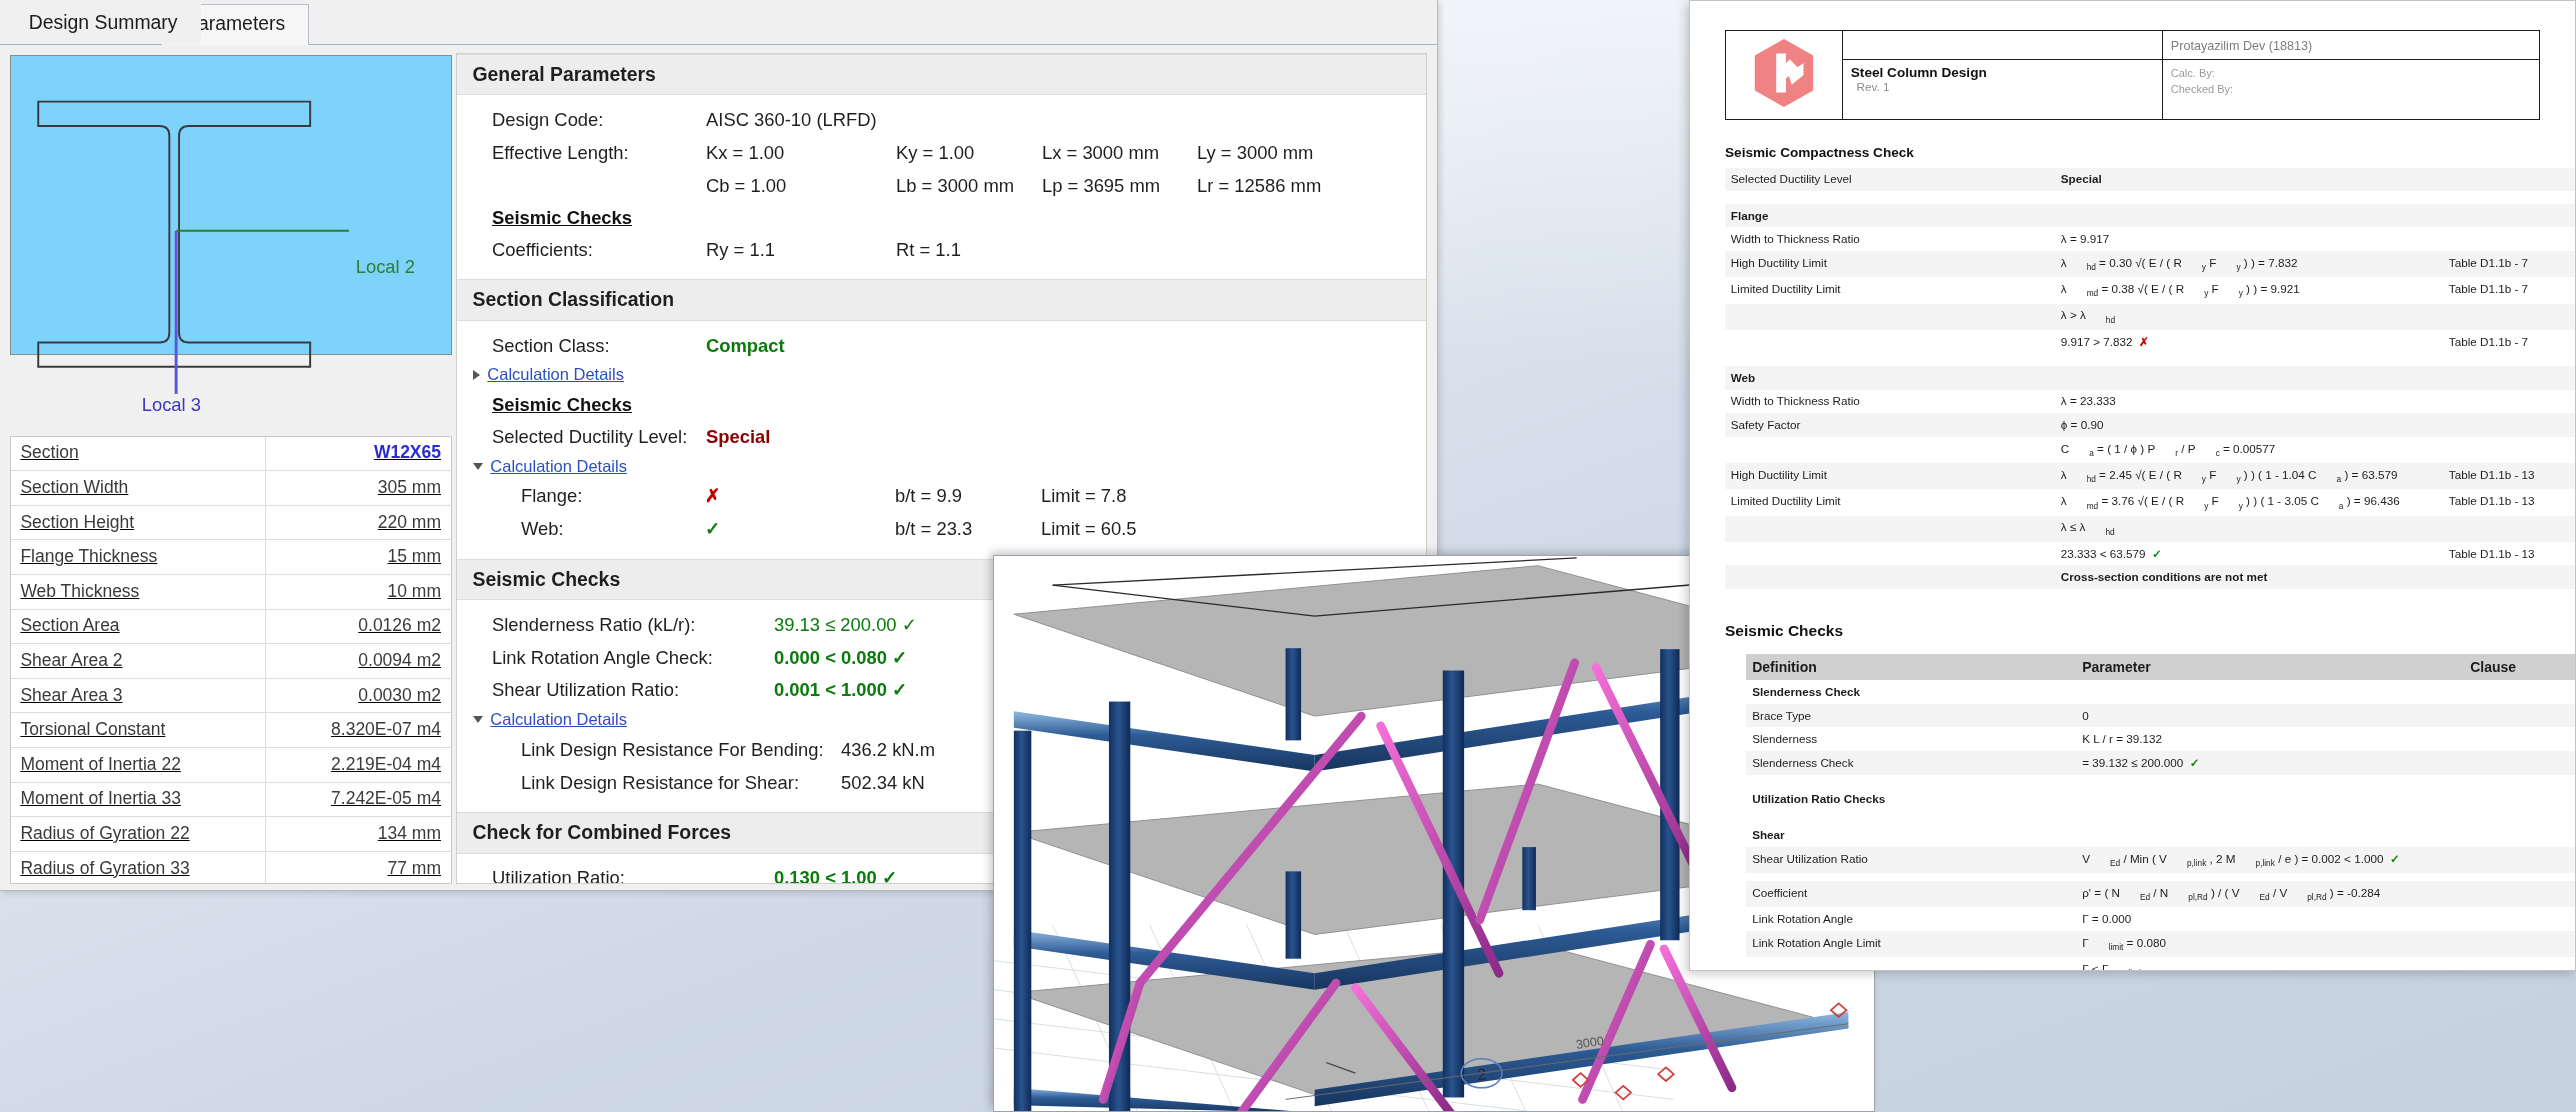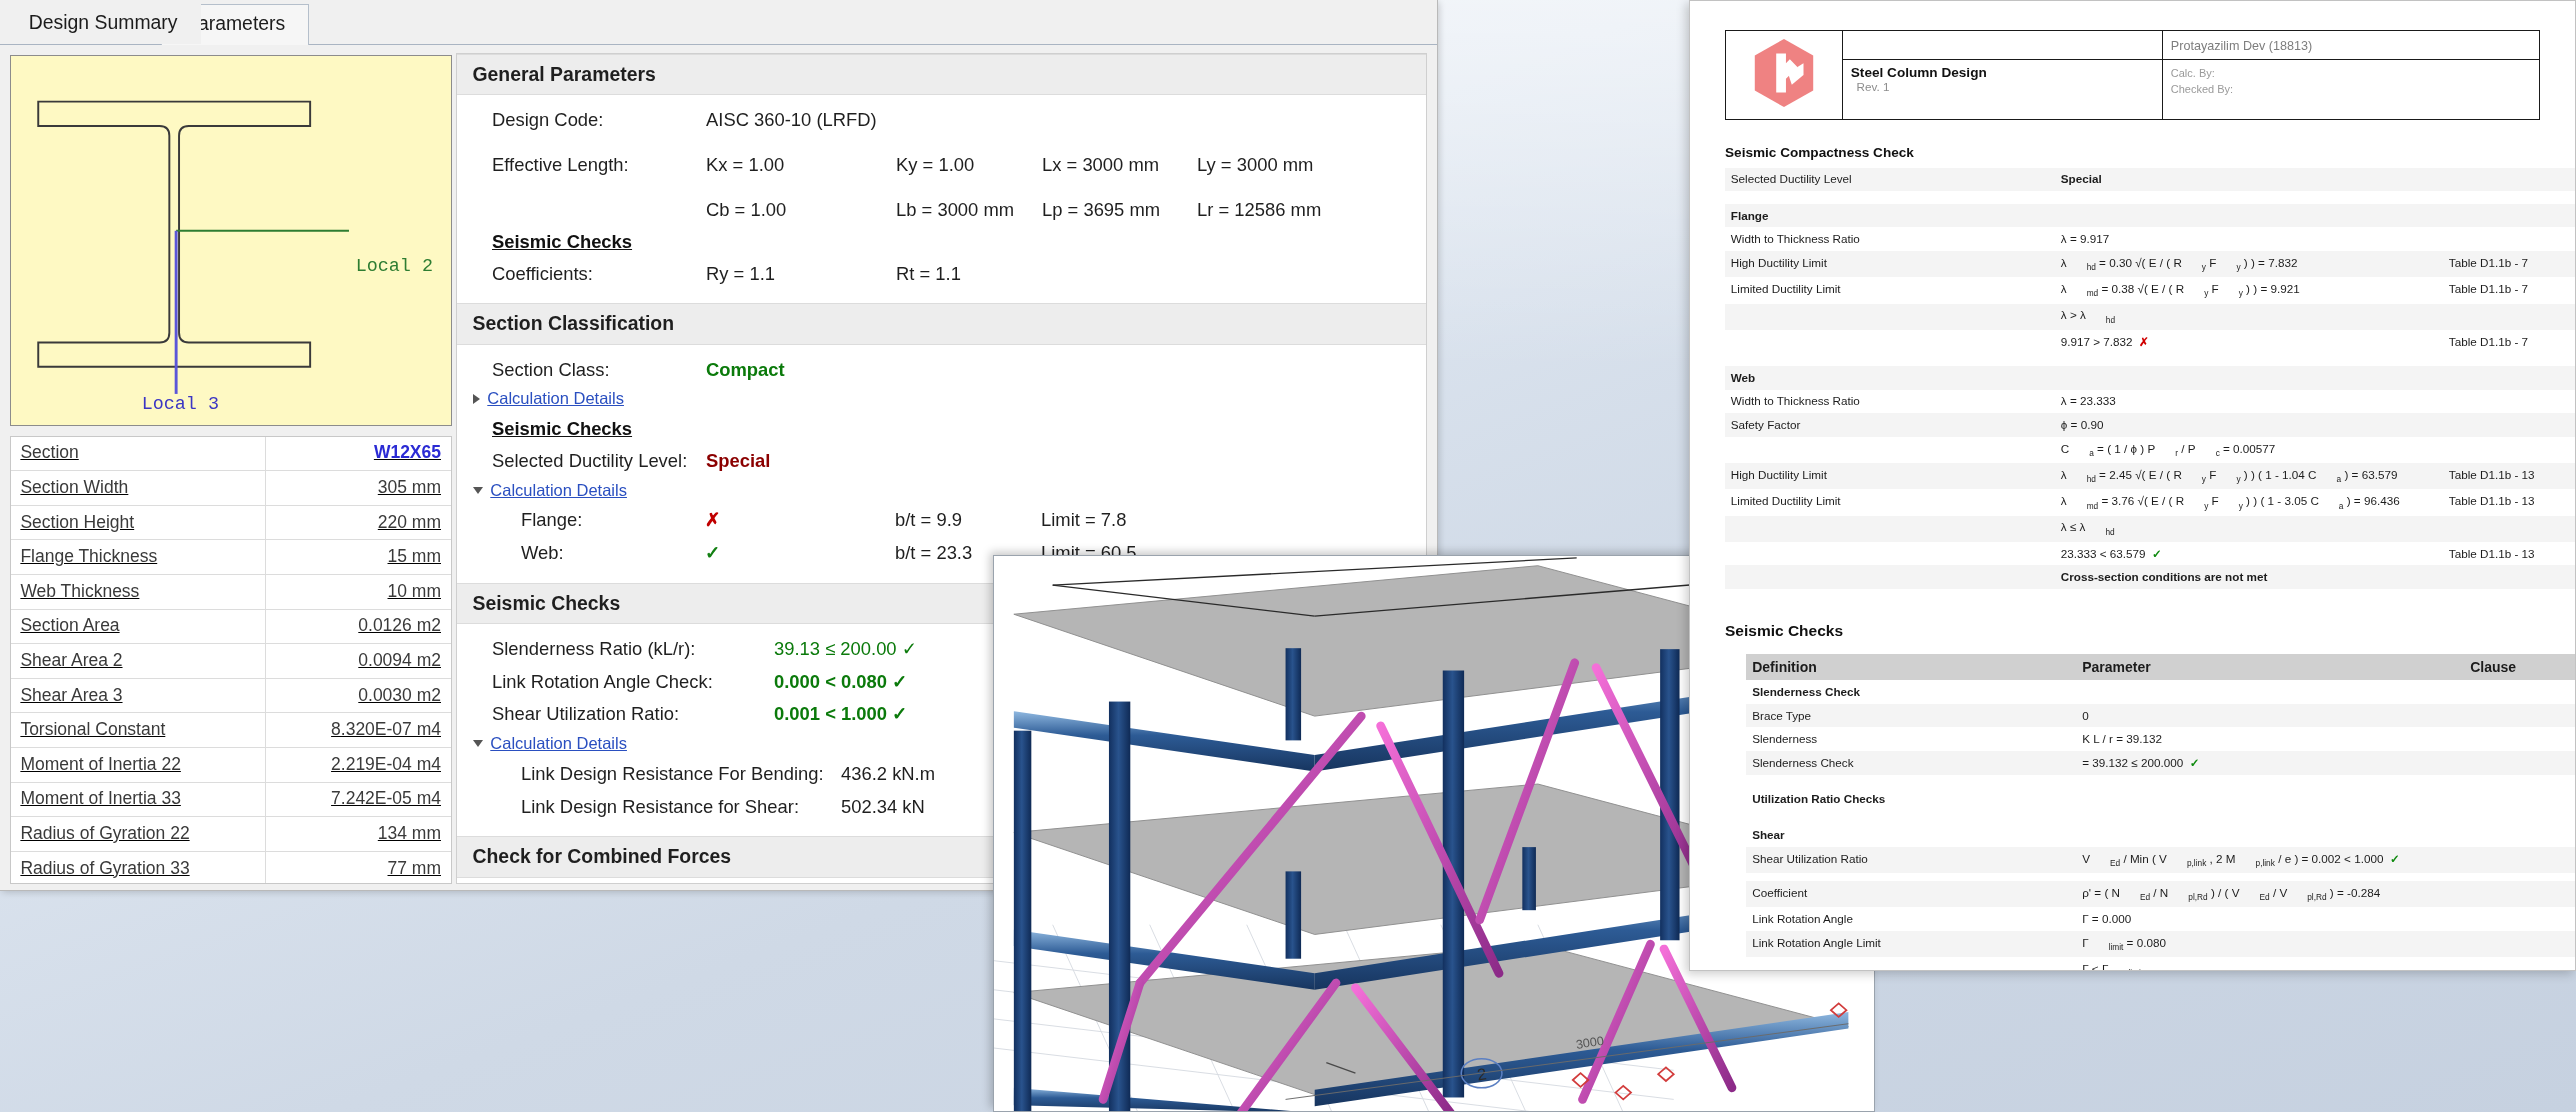--- a/index.html
+++ b/index.html
@@ -50,23 +50,22 @@
   }
 
   
   .dw-body { position: absolute; top: 45px; left: 0; right: 0; bottom: 0; }
 
   
   .left-col {
     position: absolute; left: 9.7px; top: 9.7px; width: 442px; bottom: 5.8px;
   }
   .section-figure {
-    position: relative; height: 371px; background: #fef9c3;
+    position: relative; height: 300px; background: #7dd3fc;
     border: 1px solid #8c8c8c;
-    font-family: Liberation Mono, monospace;
   }
   .ibeam-svg { position: absolute; left: 0; top: 0; }
   .axis-label {
     position: absolute; font-size: 18.4px; font-weight: 400; white-space: nowrap;
   }
   .axis-label.local2 { color: #2e7d32; left: 345px; top: 200px; }
   .axis-label.local3 { color: #3b36c4; left: 131px; top: 338px; }
 
   
   .props-wrap {
@@ -95,21 +94,21 @@
   .sec-body { padding: 7.8px 0 13.6px 0; }
   .row {
     display: flex; align-items: baseline; font-size: 18.4px; color: #1f1f1f;
     padding: 4.9px 0 4.9px 35px; line-height: 1.25;
   }
   .row .lbl { width: 214px; flex: 0 0 214px; color: #1f1f1f; }
   .row .lbl.wide { width: 282px; flex: 0 0 282px; }
   .row .c1 { width: 190px; flex: 0 0 190px; }
   .row .c2 { width: 146px; flex: 0 0 146px; }
   .row .c3 { width: 155px; flex: 0 0 155px; }
-  .row .c4 { width: 155px; flex: 0 0 155px; margin-top: 12px; }
+  .row .c4 { width: 155px; flex: 0 0 155px; }
 
   .val-green { color: #0b7a0b; }
   .val-green-b { color: #0b7a0b; font-weight: bold; }
   .val-red-b { color: #8b0000; font-weight: bold; }
   .mark-ok { color: #138013; font-weight: bold; }
   .mark-bad { color: #c00000; font-weight: bold; }
 
   .subhead {
     font-size: 18.4px; font-weight: bold; color: #111; text-decoration: underline;
     padding: 5.8px 0 3.9px 35px;

